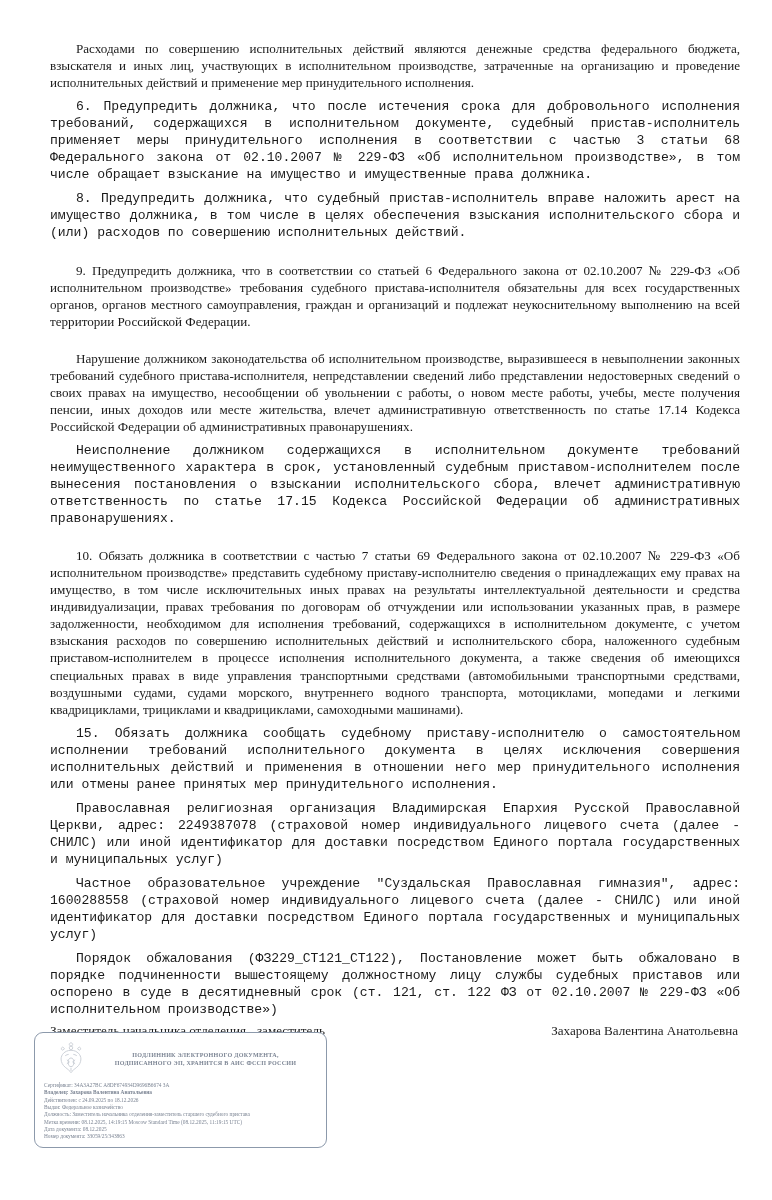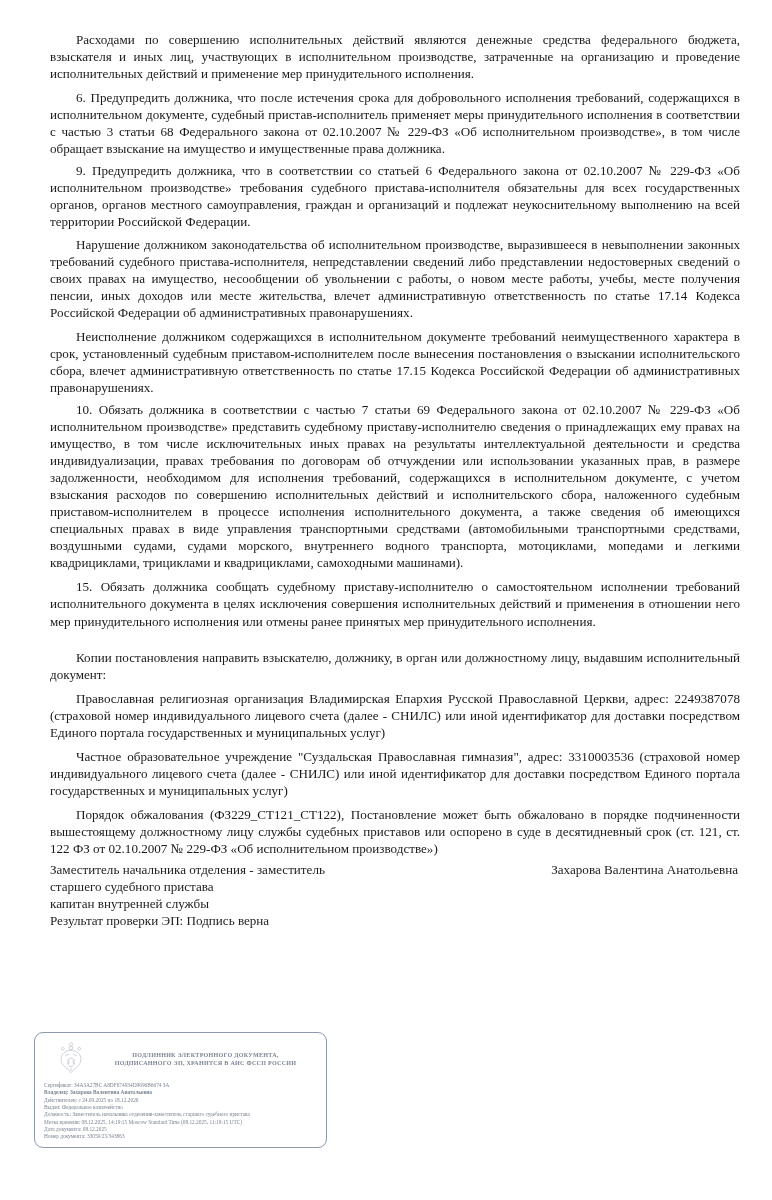--- a/index.html
+++ b/index.html
@@ -14,37 +14,37 @@
     font-family: "Liberation Serif", "DejaVu Serif", serif;
     color: #1d1d1d;
     overflow: hidden;
     position: relative;
   }
   .page {
     position: relative;
     width: 676px;
     height: 1200px;
     box-sizing: border-box;
-    padding: 31px 32px 0 50px;
+    padding: 40px 32px 0 50px;
   }
   .doc-body {
     width: 690px;
   }
   p.para {
     margin: 0 0 0 0;
     font-size: 13.1px;
     line-height: 17.05px;
     text-align: justify;
     text-justify: inter-word;
     text-indent: 26px;
     hyphens: none;
     color: #1a1a1a;
   }
-  p.para.gap-sm { margin-top: 7px; }
-  p.para.gap-md { margin-top: 5px; }
+  p.para.gap-sm { margin-top: 7px; font-family: Liberation Mono, monospace; }
+  p.para.gap-md { margin-top: 20px; }
   p.para.gap-lg { margin-top: 19px; }
 
   
   .sign-block {
     margin-top: 4px;
     position: relative;
     width: 690px;
   }
   .sign-row {
     display: flex;
@@ -123,38 +123,38 @@
 <body>
 
 <div class="page">
   <div class="doc-body">
 
     <p class="para">Расходами по совершению исполнительных действий являются денежные средства федерального бюджета, взыскателя и иных лиц, участвующих в исполнительном производстве, затраченные на организацию и проведение исполнительных действий и применение мер принудительного исполнения.</p>
 
     <p class="para gap-sm">6. Предупредить должника, что после истечения срока для добровольного исполнения требований, содержащихся в исполнительном документе, судебный пристав-исполнитель применяет меры принудительного исполнения в соответствии с частью 3 статьи 68 Федерального закона от 02.10.2007 № 229-ФЗ «Об исполнительном производстве», в том числе обращает взыскание на имущество и имущественные права должника.</p>
 
 
+    <p class="para gap-sm">8. Предупредить должника, что судебный пристав-исполнитель вправе наложить арест на имущество должника, в том числе в целях обеспечения взыскания исполнительского сбора и (или) расходов по совершению исполнительных действий.</p>
 
     <p class="para gap-md">9. Предупредить должника, что в соответствии со статьей 6 Федерального закона от 02.10.2007 № 229-ФЗ «Об исполнительном производстве» требования судебного пристава-исполнителя обязательны для всех государственных органов, органов местного самоуправления, граждан и организаций и подлежат неукоснительному выполнению на всей территории Российской Федерации.</p>
 
     <p class="para gap-md">Нарушение должником законодательства об исполнительном производстве, выразившееся в невыполнении законных требований судебного пристава-исполнителя, непредставлении сведений либо представлении недостоверных сведений о своих правах на имущество, несообщении об увольнении с работы, о новом месте работы, учебы, месте получения пенсии, иных доходов или месте жительства, влечет административную ответственность по статье 17.14 Кодекса Российской Федерации об административных правонарушениях.</p>
 
     <p class="para gap-sm">Неисполнение должником содержащихся в исполнительном документе требований неимущественного характера в срок, установленный судебным приставом-исполнителем после вынесения постановления о взыскании исполнительского сбора, влечет административную ответственность по статье 17.15 Кодекса Российской Федерации об административных правонарушениях.</p>
 
     <p class="para gap-md">10. Обязать должника в соответствии с частью 7 статьи 69 Федерального закона от 02.10.2007 № 229-ФЗ «Об исполнительном производстве» представить судебному приставу-исполнителю сведения о принадлежащих ему правах на имущество, в том числе исключительных иных правах на результаты интеллектуальной деятельности и средства индивидуализации, правах требования по договорам об отчуждении или использовании указанных прав, в размере задолженности, необходимом для исполнения требований, содержащихся в исполнительном документе, с учетом взыскания расходов по совершению исполнительных действий и исполнительского сбора, наложенного судебным приставом-исполнителем в процессе исполнения исполнительного документа, а также сведения об имеющихся специальных правах в виде управления транспортными средствами (автомобильными транспортными средствами, воздушными судами, судами морского, внутреннего водного транспорта, мотоциклами, мопедами и легкими квадрициклами, трициклами и квадрициклами, самоходными машинами).</p>
 
     <p class="para gap-sm">15. Обязать должника сообщать судебному приставу-исполнителю о самостоятельном исполнении требований исполнительного документа в целях исключения совершения исполнительных действий и применения в отношении него мер принудительного исполнения или отмены ранее принятых мер принудительного исполнения.</p>
 
 
-    <p class="para gap-lg">Копии постановления направить взыскателю, должнику, в орган или должностному лицу, выдавшим исполнительный документ:</p>
 
     <p class="para gap-sm">Православная религиозная организация Владимирская Епархия Русской Православной Церкви, адрес: 2249387078 (страховой номер индивидуального лицевого счета (далее - СНИЛС) или иной идентификатор для доставки посредством Единого портала государственных и муниципальных услуг)</p>
 
 
-    <p class="para gap-sm">Частное образовательное учреждение "Суздальская Православная гимназия", адрес: 3310003536 (страховой номер индивидуального лицевого счета (далее - СНИЛС) или иной идентификатор для доставки посредством Единого портала государственных и муниципальных услуг)</p>
+    <p class="para gap-sm">Частное образовательное учреждение "Суздальская Православная гимназия", адрес: 1600288558 (страховой номер индивидуального лицевого счета (далее - СНИЛС) или иной идентификатор для доставки посредством Единого портала государственных и муниципальных услуг)</p>
 
     <p class="para gap-sm">Порядок обжалования (ФЗ229_СТ121_СТ122), Постановление может быть обжаловано в порядке подчиненности вышестоящему должностному лицу службы судебных приставов или оспорено в суде в десятидневный срок (ст. 121, ст. 122 ФЗ от 02.10.2007 № 229-ФЗ «Об исполнительном производстве»)</p>
 
     <div class="sign-block">
       <div class="sign-row">
         <div class="sign-left">Заместитель начальника отделения - заместитель</div>
         <div class="sign-right">Захарова Валентина Анатольевна</div>
       </div>
       <div class="sign-line">старшего судебного пристава</div>
       <div class="sign-line">капитан внутренней службы</div>

